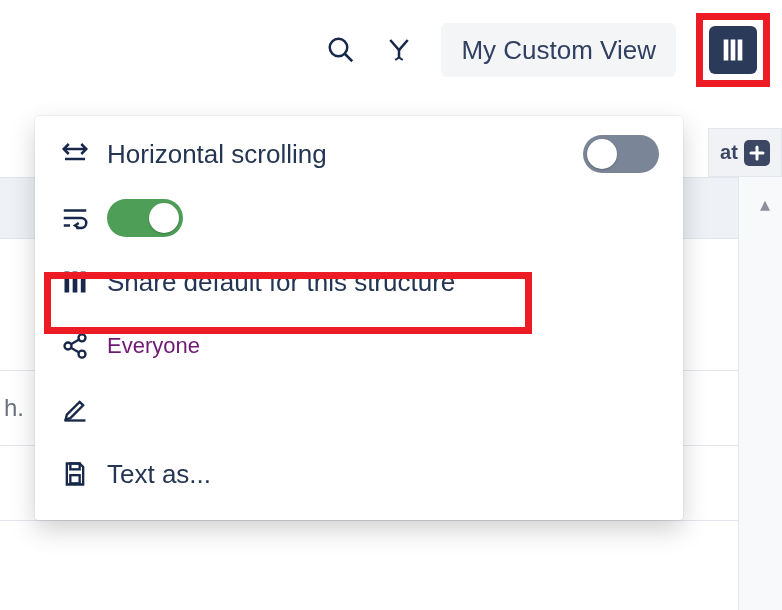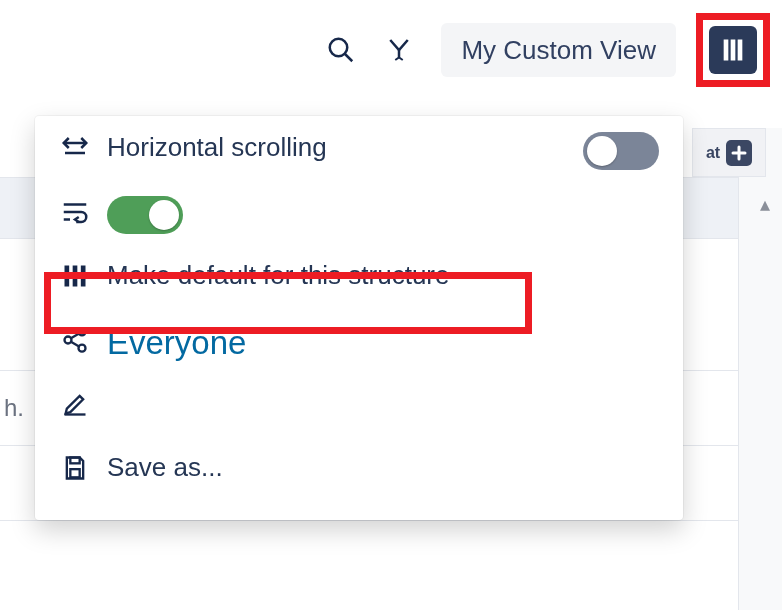--- a/index.html
+++ b/index.html
@@ -16,40 +16,40 @@
 
   
   .bg-rows { position:absolute; left:0; top:177px; right:0; }
   .bg-band { height:62px; background:#eef1f6; border-top:1px solid #e3e6ec; border-bottom:1px solid #e3e6ec; }
   .bg-row { height:75px; border-bottom:1px solid #e3e6ec; display:flex; align-items:center; font-size:24px; color:#6b7280; padding-left:0px; }
   .bg-row span { position:relative; left:4px; }
 
   
   .right-strip { position:absolute; right:0; top:128px; width:44px; height:482px; background:#f8f9fa; border-left:1px solid #e3e6ec; }
   .right-strip .scr-arrow { position:absolute; top:64px; right:12px; font-size:20px; color:#8a8f99; }
-  .right-header { position:absolute; right:16px; top:128px; height:49px; width:74px; background:#f1f2f5; border:1px solid #e3e6ec; display:flex; align-items:center; justify-content:center; font-size:16px; font-weight:600; color:#3b4763; }
+  .right-header { position:absolute; right:0; top:128px; height:49px; width:74px; background:#f1f2f5; border:1px solid #e3e6ec; display:flex; align-items:center; justify-content:center; font-size:20px; font-weight:600; color:#3b4763; }
   .right-header .plus { display:inline-flex; width:26px; height:26px; margin-left:6px; background:#3b4763; border-radius:5px; align-items:center; justify-content:center; }
 
   
   .toolbar { position:absolute; top:19px; left:0; right:0; height:62px; display:flex; align-items:center; justify-content:flex-end; gap:26px; padding-right:18px;padding-left:33px; }
   .tb-icon { width:32px; height:32px; color:#17284a; display:flex; align-items:center; justify-content:center; }
   .view-btn { height:54px; padding:0 20px; background:#f4f5f7; border-radius:6px; display:flex; align-items:center; font-size:26px; color:#314061; }
 
   .col-btn-wrap { position:relative; width:62px; height:62px; display:flex; align-items:center; justify-content:center; }
   .col-btn-wrap .redbox { position:absolute; inset:-6px; border:7px solid #ed1c24; pointer-events:none; }
   .col-btn { width:48px; height:48px; background:#2b3a59; border-radius:6px; display:flex; align-items:center; justify-content:center; }
 
   
   .panel { position:absolute; left:35px; top:116px; width:648px; background:#ffffff; border-radius:4px;
            box-shadow:0 10px 26px rgba(0,0,0,0.18), 0 0 0 1px rgba(0,0,0,0.04);
            padding:6px 0 14px 0; }
-  .row { display:flex; align-items:flex-start; gap:16px; padding:10px 24px; font-size:26px; color:#253654; cursor:pointer; min-height:64px; }
+  .row { display:flex; align-items:center; gap:16px; padding:10px 24px; font-size:26px; color:#253654; cursor:pointer; min-height:64px; }
   .row .lead { width:32px; height:32px; display:flex; align-items:center; justify-content:center; color:#17284a; flex-shrink:0; }
   .row .grow { flex:1; }
-  .row .trail { color:#0369a1; font-size:33px; }
+  .row .trail { color:#701a75; font-size:22px; }
 
   
   .toggle { width:76px; height:38px; border-radius:20px; position:relative; }
   .toggle .knob { position:absolute; top:4px; width:30px; height:30px; border-radius:50%; background:#fff; box-shadow:0 1px 2px rgba(0,0,0,0.25); }
   .toggle.off { background:#7b8598; }
   .toggle.off .knob { left:4px; }
   .toggle.on { background:#4f9e58; }
   .toggle.on .knob { right:4px; }
 
   
@@ -141,21 +141,21 @@
   </div>
 
   <div class="row">
     <span class="lead">
       <svg width="28" height="28" viewBox="0 0 24 24" fill="currentColor">
         <rect x="3" y="3" width="4" height="18"></rect>
         <rect x="10" y="3" width="4" height="18"></rect>
         <rect x="17" y="3" width="4" height="18"></rect>
       </svg>
     </span>
-    <span class="grow">Make default for this structure</span>
+    <span class="grow">Share default for this structure</span>
   </div>
 
   <div class="row">
     <span class="lead">
       <svg width="28" height="28" viewBox="0 0 24 24" fill="none" stroke="currentColor" stroke-width="2">
         <circle cx="6" cy="12" r="3"></circle>
           <circle cx="18" cy="5" r="3"></circle>
           <circle cx="18" cy="19" r="3"></circle>
         <line x1="8.5" y1="10.5" x2="15.5" y2="6.5"></line>
           <line x1="8.5" y1="13.5" x2="15.5" y2="17.5"></line>
@@ -174,18 +174,18 @@
   </div>
 
   <div class="row">
     <span class="lead">
       <svg width="28" height="28" viewBox="0 0 24 24" fill="none" stroke="currentColor" stroke-width="2">
         <path d="M5 3h11l3 3v15H5z"></path>
           <rect x="8" y="3" width="8" height="5"></rect>
           <rect x="8" y="13" width="8" height="7"></rect>
       </svg>
     </span>
-    <span class="grow">Save as...</span>
+    <span class="grow">Text as...</span>
   </div>
 
 </div>
 
 <div class="callout"></div>
 
 </body></html>

